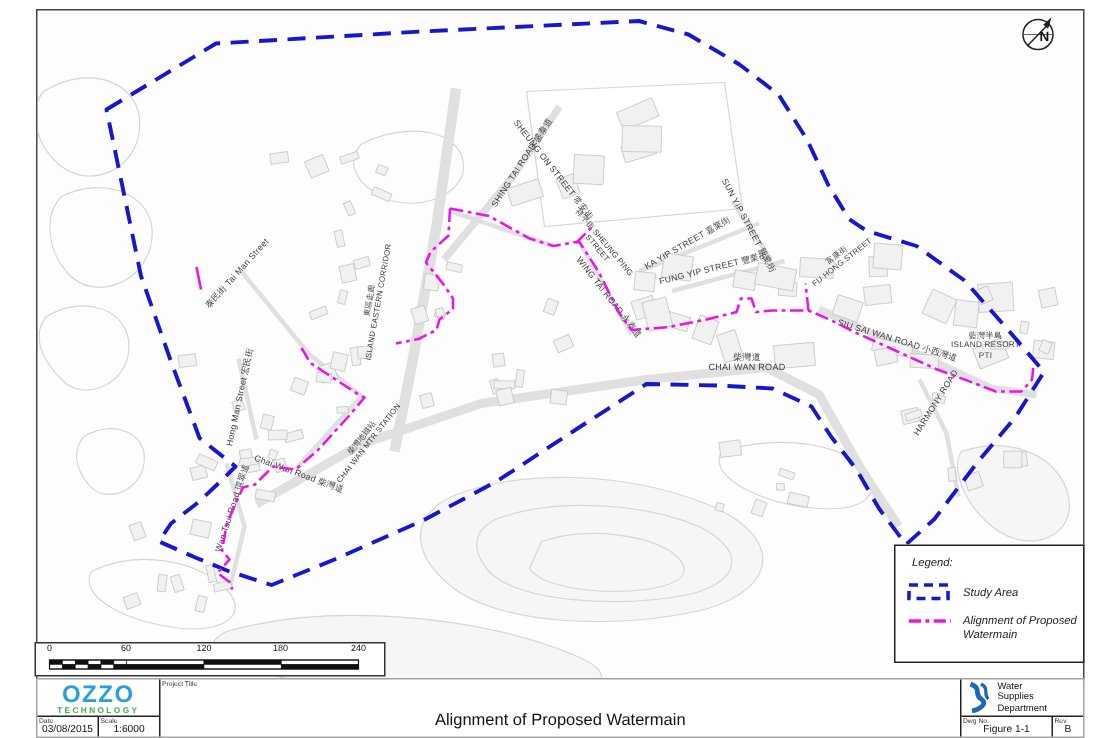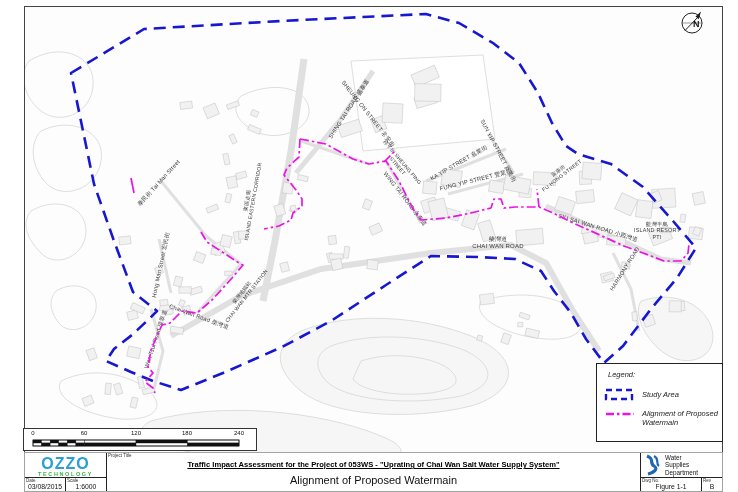--- a/index.html
+++ b/index.html
@@ -308,21 +308,20 @@
         </div>
         <div class="tb-ds-cell">
           <span class="tiny-label">Scale</span>
           <span class="ds-value">1:6000</span>
         </div>
       </div>
     </div>
 
     <div class="tb-cell tb-main">
       <span class="tiny-label">Project Title</span>
-      <div class="tb-title">Traffic Impact Assessment for the Project of 053WS - "Uprating of Chai Wan Salt Water Supply System"</div>
       <div class="tb-subtitle">Alignment of Proposed Watermain</div>
     </div>
 
     <div class="tb-cell tb-wsd">
       <div class="wsd-top">
         <svg width="24" height="22" viewBox="0 0 24 22">
           <path d="M6,2 C14,5 8,9 13,12 C18,15 12,19 7,20" fill="none" stroke="#1f66b4" stroke-width="3.2"></path>
           <path d="M13,2 C19,5 14,9 18,12" fill="none" stroke="#1f66b4" stroke-width="2.2"></path>
         </svg>
         <div class="wsd-text">Water

